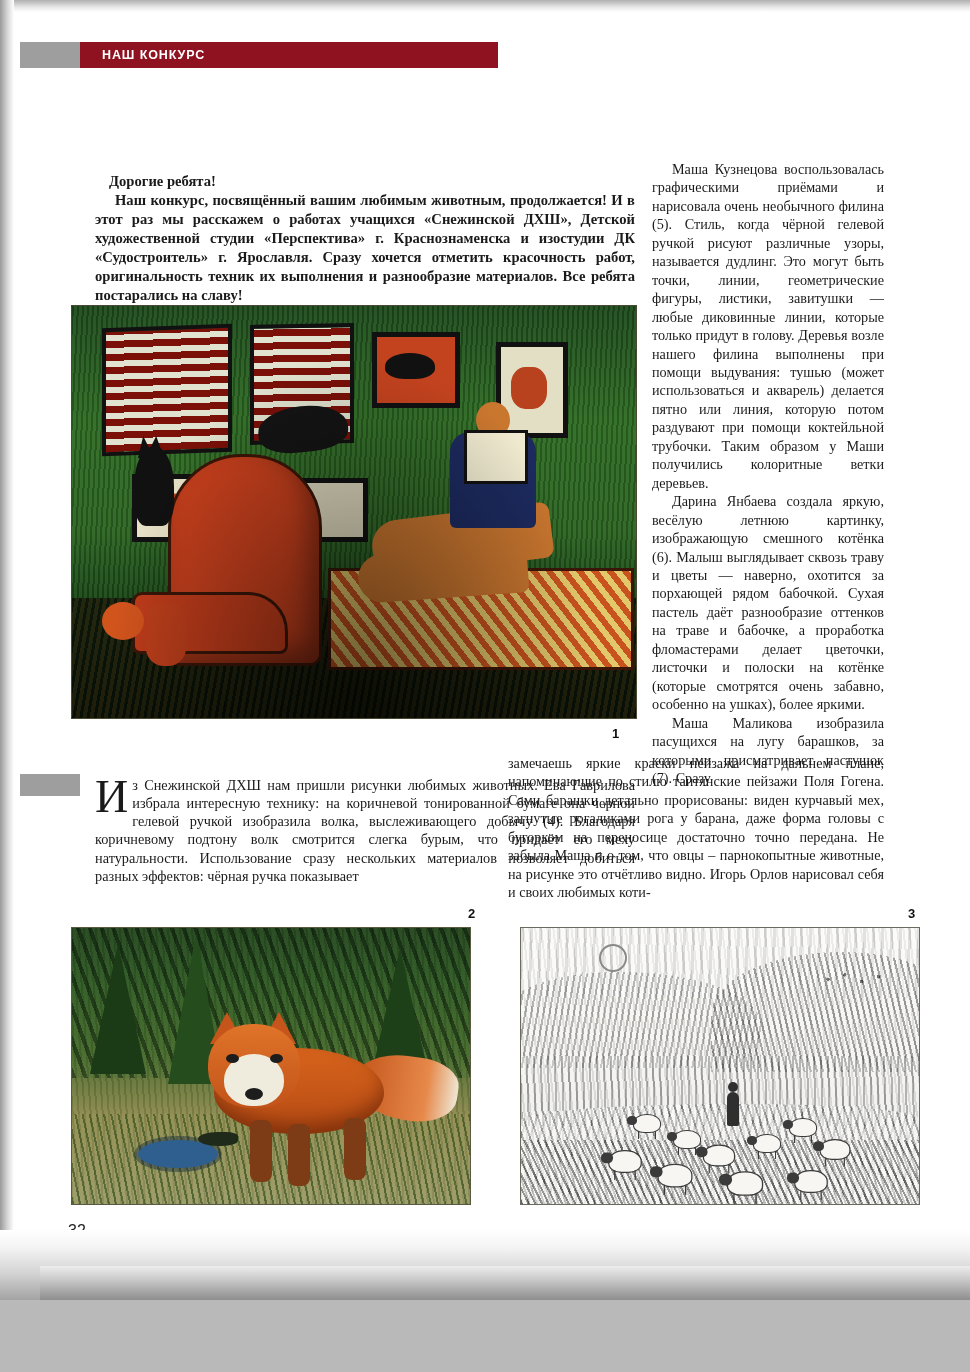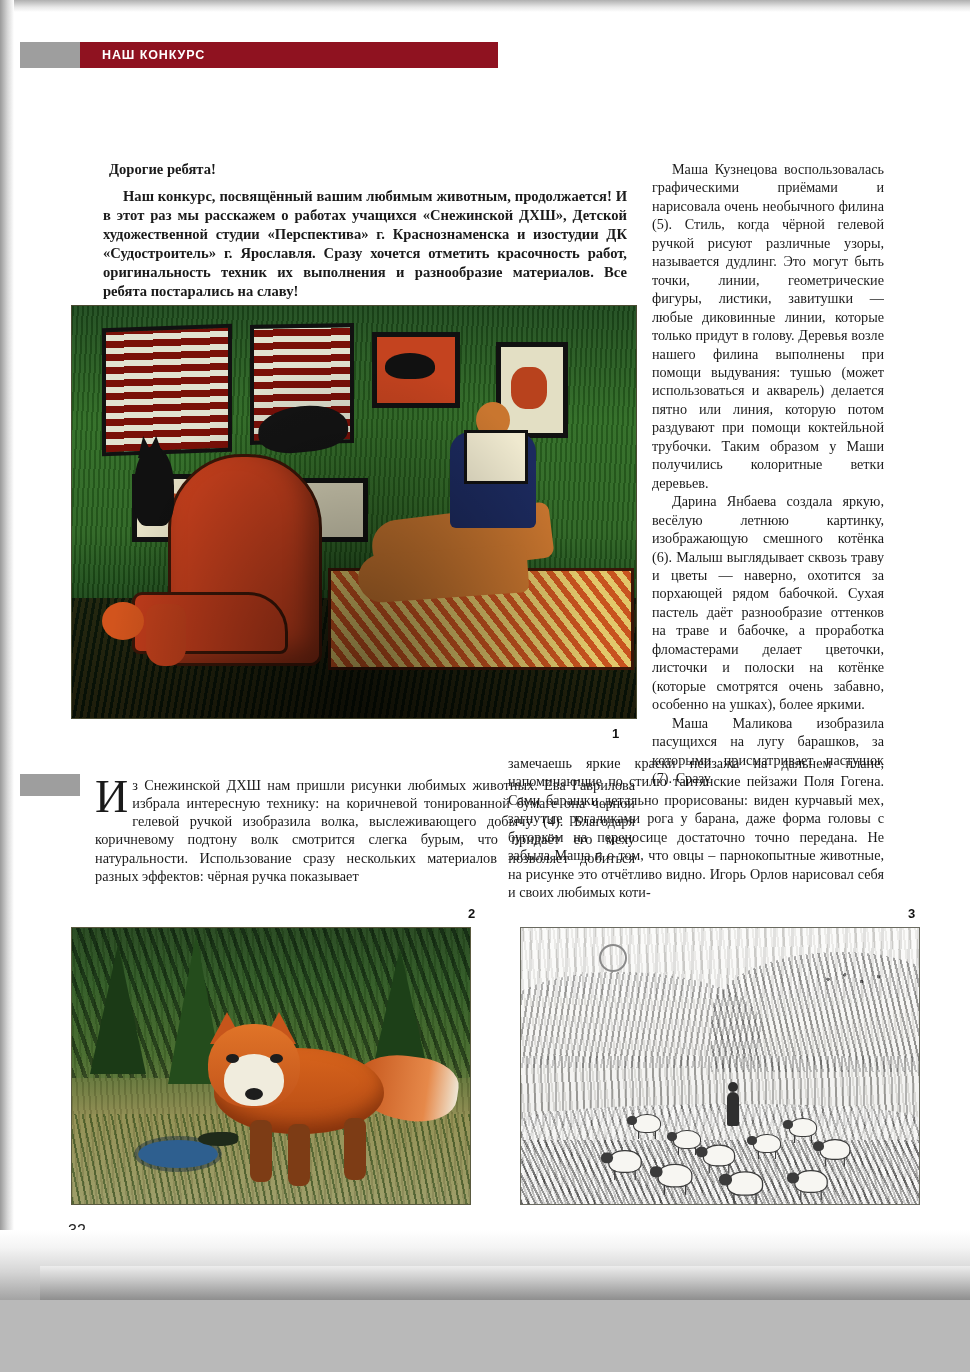--- a/index.html
+++ b/index.html
@@ -89,42 +89,42 @@
     font-style: italic;
     font-size: 39px;
     letter-spacing: 0.4px;
     color: #111111;
   }
 
   
   .col-left {
     position: absolute;
     left: 95px;
-    top: 160px;
+    top: 172px;
     width: 540px;
   }
   .col-right {
     position: absolute;
     left: 652px;
     top: 160px;
     width: 232px;
   }
 
   .lead {
     font-weight: bold;
     font-size: 14.6px;
     line-height: 1.30;
     text-align: justify;
   }
   .lead .salut {
     display: block;
     text-indent: 14px;
   }
   .lead p {
-    margin: 8px;
+    margin: 0;
     text-indent: 20px;
   }
 
   .body-text {
     font-size: 14.3px;
     line-height: 1.265;
     text-align: justify;
     hyphens: auto;
   }
   .body-text p {

